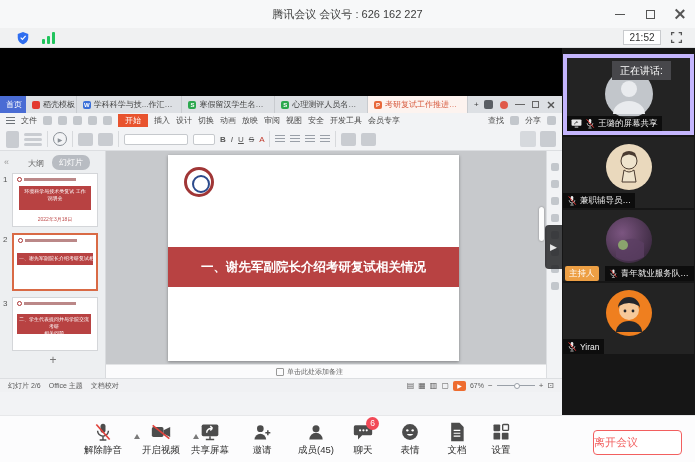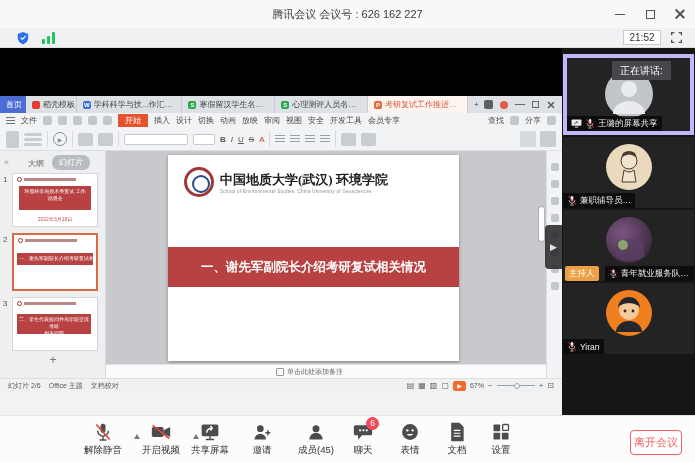--- a/index.html
+++ b/index.html
@@ -86,21 +86,21 @@
 .vname { color:#f0f0f0; font-size:8.5px; white-space:nowrap; overflow:hidden; text-overflow:ellipsis; }
 .hostbadge { position:absolute; left:2px; bottom:0; height:15px; background:#ed9f44; color:#fff; font-size:8.5px; line-height:15px; padding:0 4px; border-radius:2px; }
 .tooltip { position:absolute; left:50px; top:13px; height:19px; background:#47474b; color:#fff; font-size:10px; line-height:19px; padding:0 8px; white-space:nowrap; z-index:5; }
 
 .bottom { left:0; top:415px; width:695px; height:47px; background:#fcfcfd; border-top:1px solid #e7e8ea; }
 .titem { position:absolute; top:6px; display:flex; flex-direction:column; align-items:center; cursor:pointer; }
 .titem svg { display:block; }
 .tlabel { font-size:9.5px; color:#2e2e2e; margin-top:2px; white-space:nowrap; }
 .caret { position:absolute; top:18px; width:0; height:0; border-left:3.5px solid transparent; border-right:3.5px solid transparent; border-bottom:5px solid #7a7a7a; cursor:pointer; }
 .badge { position:absolute; top:-5px; right:-6px; min-width:13px; height:13px; border-radius:7px; background:#f24957; color:#fff; font-size:8.5px; line-height:13px; text-align:center; padding:0 2px; }
-.leavebtn { position:absolute; right:13px; top:14px; width:52px; height:25px; border:1px solid #f25f5f; border-radius:4px; background:#fff; color:#f25f5f; font-size:11px; line-height:23px; text-align:center; cursor:pointer; }
+.leavebtn { position:absolute; right:13px; top:14px; width:89px; height:25px; border:1px solid #f25f5f; border-radius:4px; background:#fff; color:#f25f5f; font-size:11px; line-height:23px; text-align:left; cursor:pointer; }
 </style>
 </head>
 <body>
 
 <div class="abs titlebar">
   <div class="title">腾讯会议 会议号 : 626 162 227</div>
   <div class="abs winctl">
     <div class="winbtn">
         <div class="min-glyph"></div>
       </div>
@@ -262,24 +262,20 @@
           <span>相关问题</span>
         </div>
       </div>
       <div class="addslide">+</div>
     </div>
 
     <div class="canvas">
       <div class="slide">
         <div class="orgrow">
           <div class="seal"></div>
-          <div>
-            <div class="orgcn">中国地质大学(武汉) 环境学院</div>
-            <div class="orgen">School of Environmental Studies, China University of Geosciences</div>
-          </div>
         </div>
         <div class="banner">一、谢先军副院长介绍考研复试相关情况</div>
       </div>
       <div class="vscroll"></div>
       <div class="notes">
         <div class="noteicon"></div>
         <span>单击此处添加备注</span>
       </div>
     </div>
 

